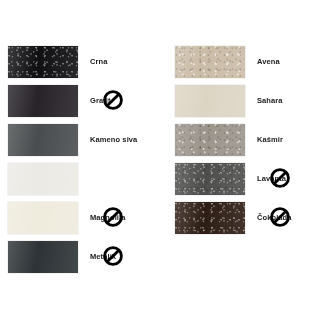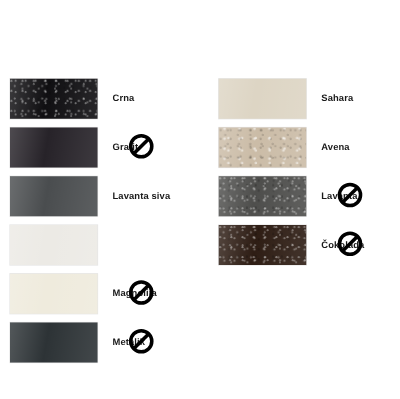--- a/index.html
+++ b/index.html
@@ -10,21 +10,21 @@
   body {
     width: 320px;
     height: 319px;
     font-family: "Liberation Sans", sans-serif;
     overflow: hidden;
     position: relative;
   }
 
   #board {
     position: absolute;
-    left: 0; top: 17px;
+    left: 0; top: 0;
     width: 320px; height: 248px;
     background: #ffffff;
   }
 
   .column {
     position: absolute;
     top: 42px;
   }
   #col-left  { left: 8px;   width: 152px; }
   #col-right { left: 175px; width: 145px; }
@@ -120,21 +120,21 @@
             <circle cx="12" cy="12" r="9.2" fill="none" stroke="#000000" stroke-width="3.1"></circle>
             <line x1="5.6" y1="18.4" x2="18.4" y2="5.6" stroke="#000000" stroke-width="3.1" stroke-linecap="butt"></line>
           </svg>
         </span>
       </div>
       <div class="swatch-row">
         <div class="swatch" style="background: rgb(74, 77, 79);">
           <span class="tex smooth"></span>
           <span class="tex sheen"></span>
         </div>
-        <span class="label">Lavanta siva</span>
+        <span class="label">Kameno siva</span>
       </div>
       <div class="swatch-row">
         <div class="swatch" style="background: rgb(236, 234, 229);">
           <span class="tex smooth"></span>
           <span class="tex sheen"></span>
         </div>
       </div>
       <div class="swatch-row">
         <div class="swatch" style="background: rgb(239, 235, 221);">
           <span class="tex smooth"></span>
@@ -157,34 +157,41 @@
         <span class="no-sign" style="left: 94px; top: 8px;">
           <svg viewBox="0 0 24 24" aria-hidden="true">
             <circle cx="12" cy="12" r="9.2" fill="none" stroke="#000000" stroke-width="3.1"></circle>
             <line x1="5.6" y1="18.4" x2="18.4" y2="5.6" stroke="#000000" stroke-width="3.1" stroke-linecap="butt"></line>
           </svg>
         </span>
       </div>
     </div>
   <div class="column" id="col-right">
       <div class="swatch-row">
-        <div class="swatch" style="background: rgb(221, 213, 196);">
-          <span class="tex smooth"></span>
-          <span class="tex sheen"></span>
-        </div>
-        <span class="label">Sahara</span>
-      </div>
-      <div class="swatch-row">
         <div class="swatch" style="background: rgb(203, 188, 167);">
           <span class="tex speckle-light"></span>
           <span class="tex sheen"></span>
         </div>
         <span class="label">Avena</span>
       </div>
       <div class="swatch-row">
+        <div class="swatch" style="background: rgb(221, 213, 196);">
+          <span class="tex smooth"></span>
+          <span class="tex sheen"></span>
+        </div>
+        <span class="label">Sahara</span>
+      </div>
+      <div class="swatch-row">
+        <div class="swatch" style="background: rgb(156, 149, 140);">
+          <span class="tex speckle-light"></span>
+          <span class="tex sheen"></span>
+        </div>
+        <span class="label">Kašmir</span>
+      </div>
+      <div class="swatch-row">
         <div class="swatch" style="background: rgb(78, 78, 76);">
           <span class="tex granite"></span>
           <span class="tex sheen"></span>
         </div>
         <span class="label">Lavanta</span>
         <span class="no-sign" style="left: 94px; top: 8px;">
           <svg viewBox="0 0 24 24" aria-hidden="true">
             <circle cx="12" cy="12" r="9.2" fill="none" stroke="#000000" stroke-width="3.1"></circle>
             <line x1="5.6" y1="18.4" x2="18.4" y2="5.6" stroke="#000000" stroke-width="3.1" stroke-linecap="butt"></line>
           </svg>

